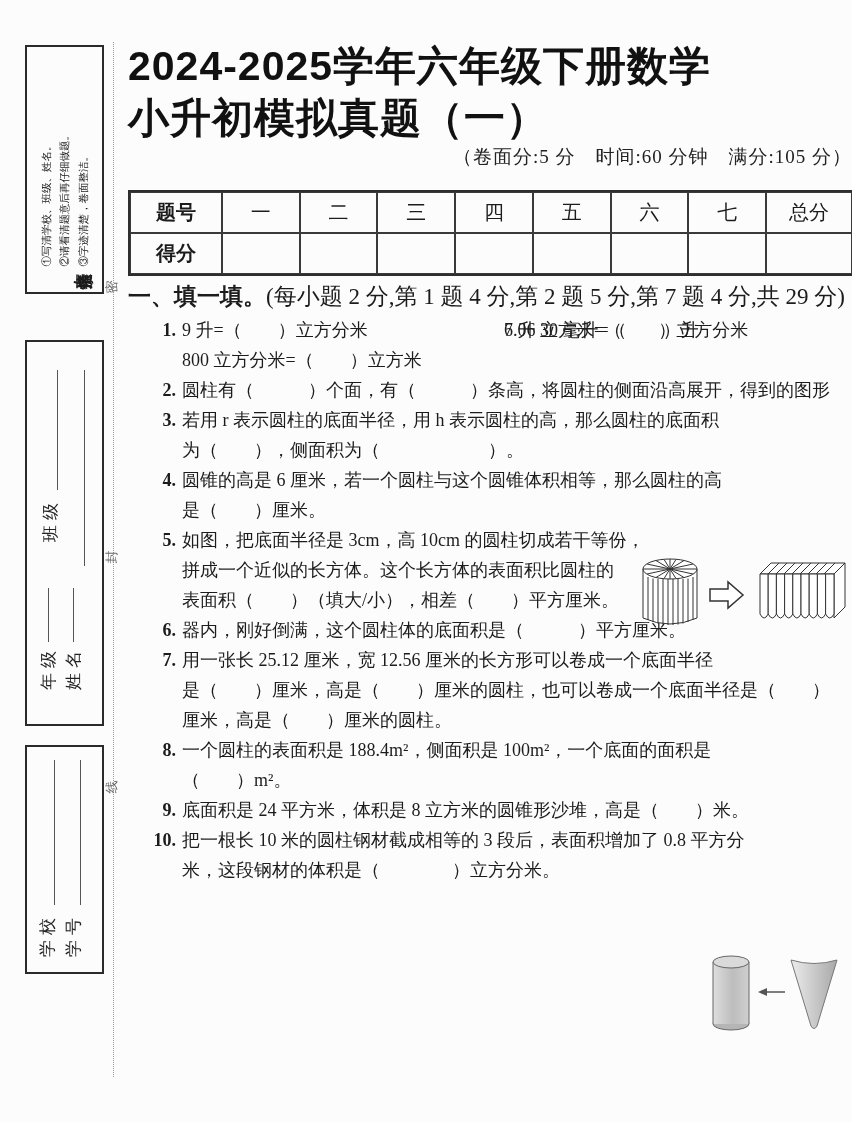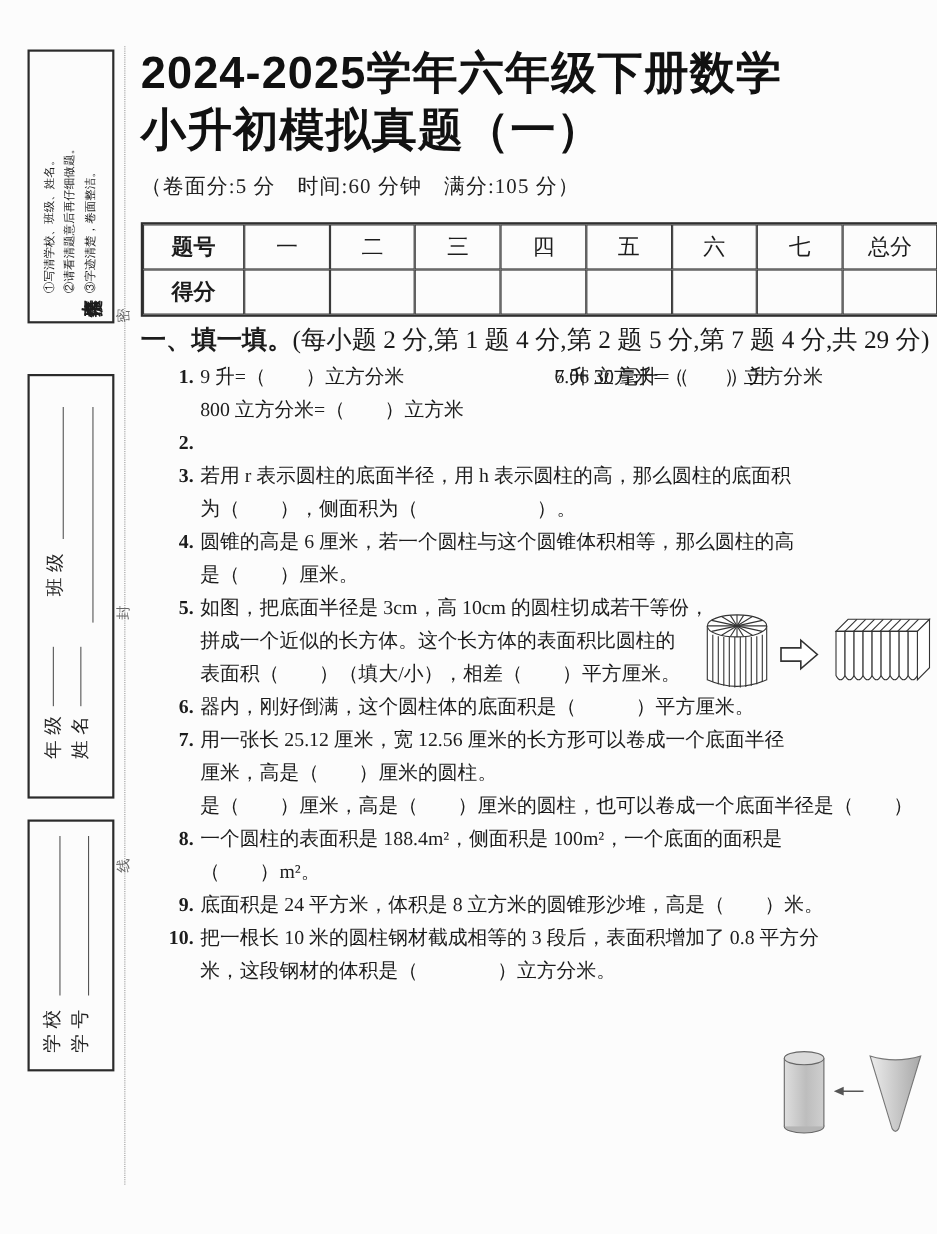--- a/index.html
+++ b/index.html
@@ -32,21 +32,21 @@
   }
   .seal-dotted{position:absolute;left:113px;top:42px;height:1035px;border-left:1.5px dotted #9a9a9a;}
   .seal-char{position:absolute;left:103px;width:18px;text-align:center;
     transform:rotate(-90deg);font-size:13px;color:#666;}
   
   .main{position:absolute;left:128px;top:40px;width:724px;}
   .title{
     text-align:left;font-family:"Liberation Sans","DejaVu Sans",sans-serif;
     font-weight:900;font-size:41px;line-height:52px;letter-spacing:1px;color:#111;
   }
-  .meta{ text-align:left;font-size:19px;margin-top:12px;color:#222;letter-spacing:1px;}
+  .meta{ text-align:right;font-size:19px;color:#222;letter-spacing:1px;}
   .score-table{
     margin-top:20px;width:722px;border:2px solid #2e2e2e;border-collapse:collapse;
     display:grid;grid-template-columns:92px repeat(7,1fr) 86px;
   }
   .score-table .cell{
     border:1px solid #3a3a3a;height:39px;display:flex;align-items:center;justify-content:center;
     font-size:20px;
   }
   .score-table .rowlab{font-weight:600;}
   .section-heading{margin-top:7px;font-size:23px;line-height:28px;white-space:nowrap;}
@@ -135,20 +135,21 @@
         <span class="qnum">1.</span>
         <div class="qbody">
           <div class="qline"><span>9 升=（　　）立方分米</span><span class="qcol2">7.06 立方米=（　　）立方分米</span></div>
           <div class="qline"><span>800 立方分米=（　　）立方米</span><span class="qcol2">6 升 30 毫升=（　　）升</span></div>
         </div>
       </div>
 
       <div class="q">
         <span class="qnum">2.</span>
         <div class="qbody">
+          <div class="qline">圆柱有（　　　）个面，有（　　　）条高，将圆柱的侧面沿高展开，得到的图形</div>
         </div>
       </div>
 
       <div class="q">
         <span class="qnum">3.</span>
         <div class="qbody">
           <div class="qline">若用 r 表示圆柱的底面半径，用 h 表示圆柱的高，那么圆柱的底面积</div>
           <div class="qline">为（　　），侧面积为（　　　　　　）。</div>
         </div>
       </div>
@@ -174,22 +175,22 @@
         <span class="qnum">6.</span>
         <div class="qbody">
           <div class="qline">器内，刚好倒满，这个圆柱体的底面积是（　　　）平方厘米。</div>
         </div>
       </div>
 
       <div class="q">
         <span class="qnum">7.</span>
         <div class="qbody">
           <div class="qline">用一张长 25.12 厘米，宽 12.56 厘米的长方形可以卷成一个底面半径</div>
+          <div class="qline">是（　　）厘米，高是（　　）厘米的圆柱，也可以卷成一个底面半径是（　　）</div>
           <div class="qline">厘米，高是（　　）厘米的圆柱。</div>
-          <div class="qline">是（　　）厘米，高是（　　）厘米的圆柱，也可以卷成一个底面半径是（　　）</div>
         </div>
       </div>
 
       <div class="q">
         <span class="qnum">8.</span>
         <div class="qbody">
           <div class="qline">一个圆柱的表面积是 188.4m²，侧面积是 100m²，一个底面的面积是</div>
           <div class="qline">（　　）m²。</div>
         </div>
       </div>

